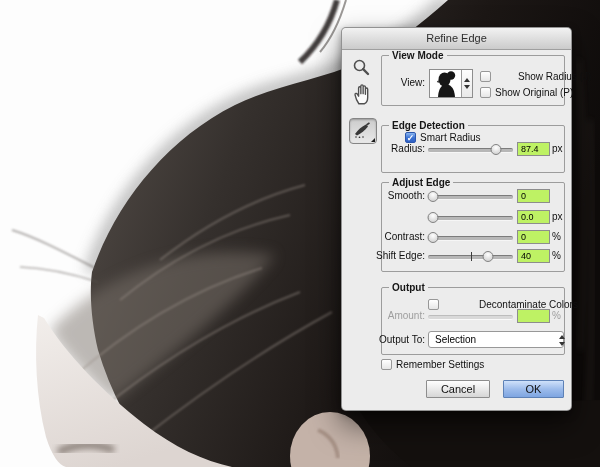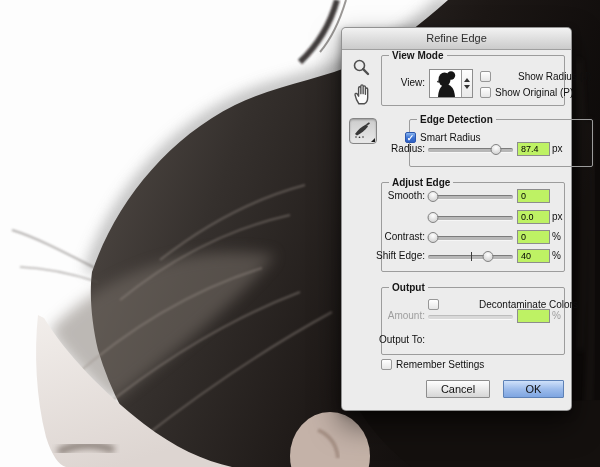--- a/index.html
+++ b/index.html
@@ -190,21 +190,21 @@
       <span class="thumb-strip">
         <i class="tri-up"></i>
         <i class="tri-down"></i>
       </span>
     </div>
     <div class="checkbox" style="left:138px;top:43px;"></div>
     <span class="cb-label" style="left:153px;top:43px;margin-left:23px;">Show Radius (J)</span>
     <div class="checkbox" style="left:138px;top:59px;"></div>
     <span class="cb-label" style="left:153px;top:59px;">Show Original (P)</span>
 
-    <div class="group" style="top:91px;height:46px;margin-left:28px;">
+    <div class="group" style="top:97px;height:46px;">
       <span class="group-title">Edge Detection</span>
     </div>
     <div class="checkbox checked" style="left:63px;top:104px;">
       <span>✓</span>
     </div>
     <span class="cb-label" style="left:78px;top:104px;">Smart Radius</span>
     <div class="row" style="top:113px;">
       <span class="row-label">Radius:</span>
       <div class="slider">
         <div class="track"></div>
@@ -262,20 +262,27 @@
     <div class="row" style="top:280px;">
       <span class="row-label dim">Amount:</span>
       <div class="slider disabled">
         <div class="track"></div>
       </div>
       <div class="valbox"></div>
       <span class="unit dim">%</span>
     </div>
     <div class="row" style="top:303px;height:17px;">
       <span class="row-label" style="line-height:17px;">Output To:</span>
+      <div class="popup">
+        <span class="val">Selection</span>
+        <span class="arrows">
+          <i class="tri-up"></i>
+            <i class="tri-down"></i>
+        </span>
+      </div>
     </div>
 
     <div class="checkbox" style="left:39px;top:331px;"></div>
     <span class="cb-label" style="left:54px;top:331px;">Remember Settings</span>
 
     <div class="btn" style="left:84px;top:352px;width:64px;">Cancel</div>
     <div class="btn ok" style="left:161px;top:352px;width:61px;">OK</div>
   </div>
 </div>
 

